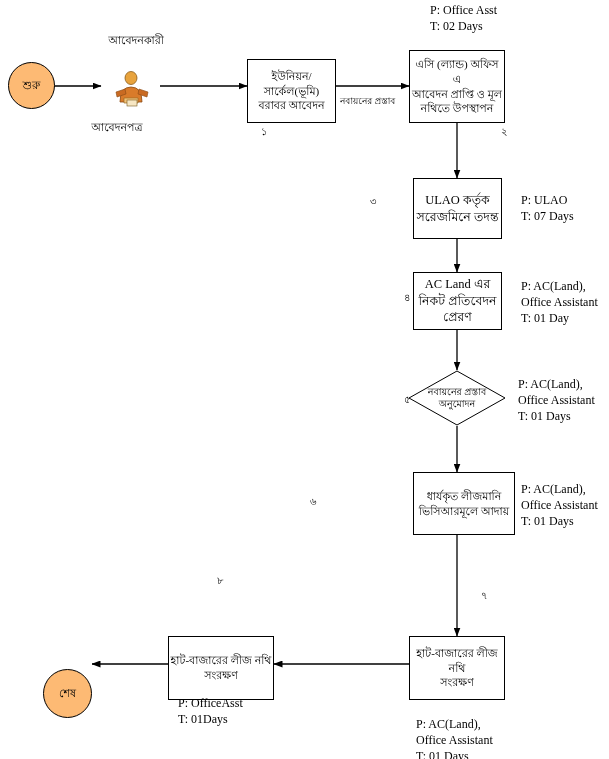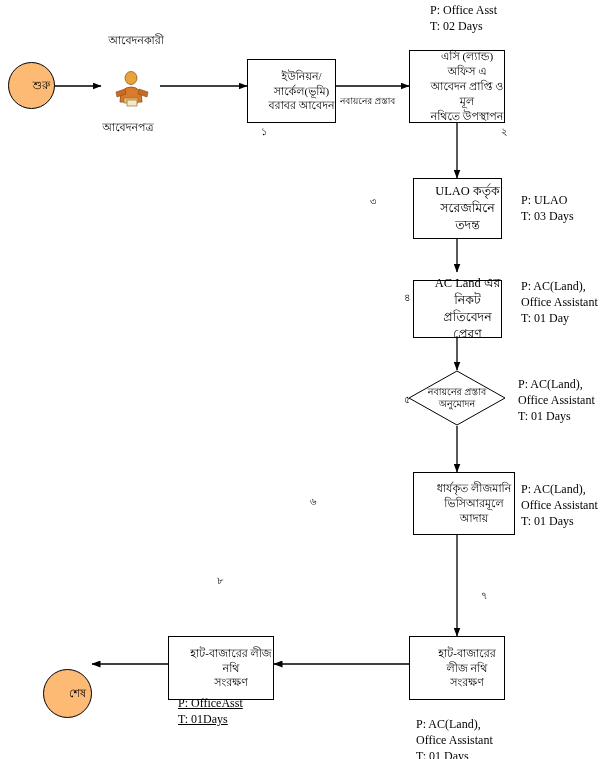--- a/index.html
+++ b/index.html
@@ -20,21 +20,20 @@
   }
   .node {
     position: absolute;
     box-sizing: border-box;
     display: flex;
     flex-direction: column;
     align-items: center;
     justify-content: center;
     text-align: center;
     line-height: 1.35;
-    padding-left: 20px;
   }
   .box {
     border: 1px solid #000;
     background: #fff;
     font-size: 11px;
   }
   .box.big {
     font-size: 12.5px;
   }
   .ellipse {
@@ -139,21 +138,21 @@
     <svg width="44" height="40" viewBox="0 0 44 40">
       <ellipse cx="21" cy="10" rx="6" ry="6.5" fill="#e8a33d" stroke="#8a5a18" stroke-width="0.8"></ellipse>
       <path d="M10 34 Q10 19 21 19 Q32 19 32 34 Z" fill="#d97b2a" stroke="#8a4a14" stroke-width="0.8"></path>
       <path d="M14 30 L28 30 L28 35 L14 35 Z" fill="#f0c27a" stroke="#9b6a23" stroke-width="0.7"></path>
       <path d="M6 24 L15 21 L16 26 L7 29 Z" fill="#c96a22" stroke="#8a4a14" stroke-width="0.6"></path>
       <path d="M38 24 L29 21 L28 26 L37 29 Z" fill="#c96a22" stroke="#8a4a14" stroke-width="0.6"></path>
       <rect x="17" y="32" width="10" height="6" fill="#f7e7c4" stroke="#7a5a20" stroke-width="0.6"></rect>
     </svg>
   </div>
 
-  <div class="label" style="left:96px; top:120px; width:64px; text-align:center;">আবেদনপত্র</div>
+  <div class="label" style="left:85px; top:120px; width:64px; text-align:center;">আবেদনপত্র</div>
 
   <div class="node box" style="left:247px; top:59px; width:89px; height:64px;align-items:center;">
     <span>ইউনিয়ন/সার্কেল(ভূমি)</span>
     <span>বরাবর আবেদন</span>
   </div>
   <div class="num" style="left:261px; top:124px;">১</div>
 
   <div class="edge-label" style="left:340px; top:94px;">নবায়নের প্রস্তাব</div>
 
   <div class="node box" style="left:409px; top:50px; width:96px; height:73px;">
@@ -164,23 +163,23 @@
   <div class="num" style="left:501px; top:124px;">২</div>
   <div class="label small" style="left:430px; top:2px;">P: Office Asst
 T: 02 Days</div>
 
   <div class="node box big" style="left:413px; top:178px; width:89px; height:61px;">
     <span>ULAO কর্তৃক</span>
     <span>সরেজমিনে তদন্ত</span>
   </div>
   <div class="num" style="left:370px; top:194px;">৩</div>
   <div class="label small" style="left:521px; top:192px;">P: ULAO
-T: 03 Days</div>
-
-  <div class="node box big" style="left:413px; top:272px; width:89px; height:58px;margin-top:8px;">
+T: 07 Days</div>
+
+  <div class="node box big" style="left:413px; top:272px; width:89px; height:58px;">
     <span>AC Land এর</span>
     <span>নিকট প্রতিবেদন প্রেরণ</span>
   </div>
   <div class="num" style="left:404px; top:290px;">৪</div>
   <div class="label small" style="left:521px; top:278px;">P: AC(Land),
    Office Assistant
 T: 01 Day</div>
 
   <div class="diamond-wrap" style="left:408px; top:370px; width:98px; height:56px;">
     <svg width="98" height="56" viewBox="0 0 98 56">
@@ -212,20 +211,20 @@
   <div class="num" style="left:481px; top:588px;">৭</div>
   <div class="label small" style="left:416px; top:716px;">P:  AC(Land),
      Office Assistant
 T: 01 Days</div>
 
   <div class="node box" style="left:168px; top:636px; width:106px; height:64px;">
     <span>হাট-বাজারের লীজ নথি</span>
     <span>সংরক্ষণ</span>
   </div>
   <div class="num" style="left:217px; top:573px;">৮</div>
-  <div class="label small" style="left:178px; top:695px;text-decoration:underline;">P: OfficeAsst
+  <div class="label small" style="left:178px; top:695px;">P: OfficeAsst
 T: 01Days</div>
 
   <div class="node ellipse" style="left:43px; top:669px; width:49px; height:49px;">
     <span>শেষ</span>
   </div>
 
 </div>
 
 </body></html>

